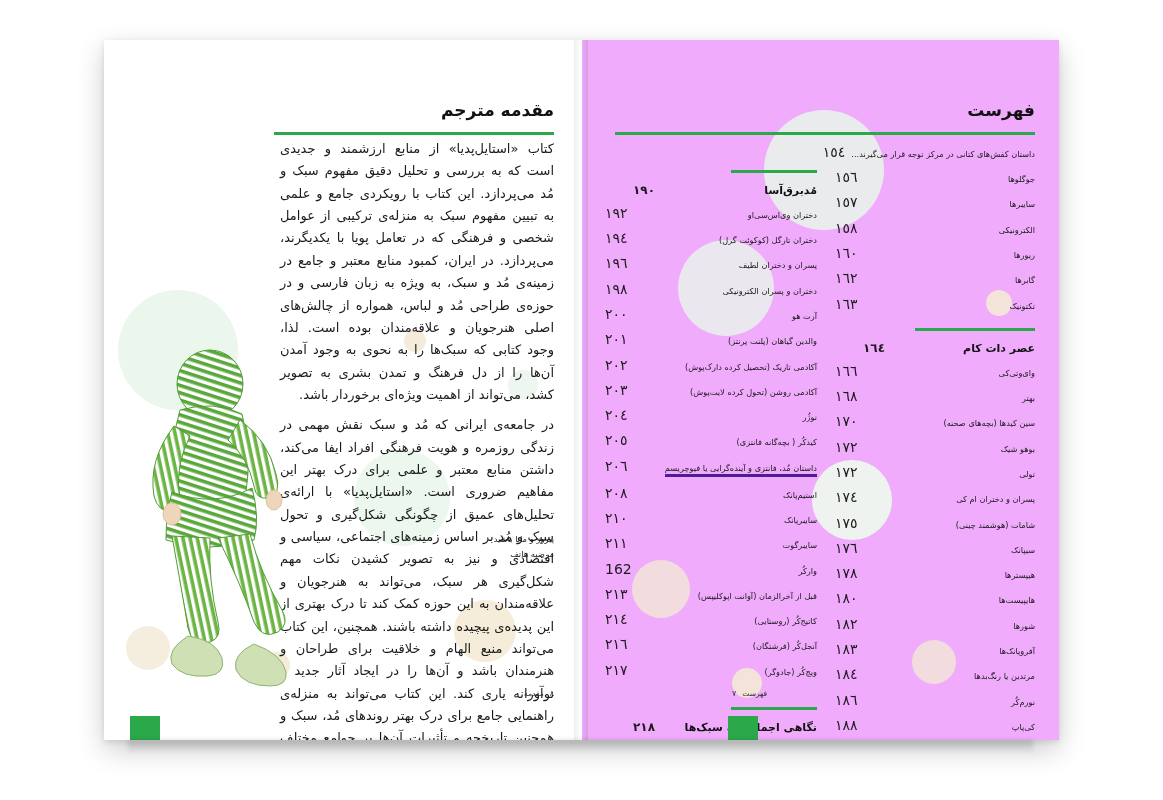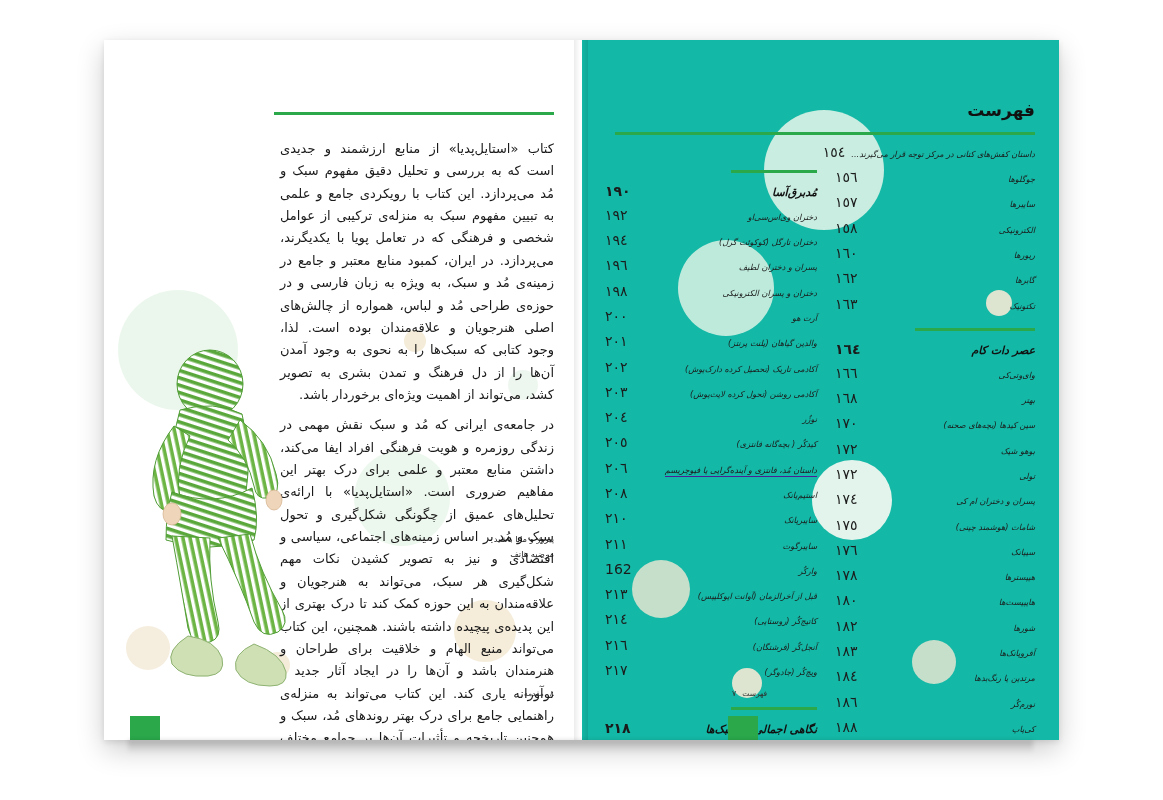--- a/index.html
+++ b/index.html
@@ -39,21 +39,21 @@
     overflow: hidden;
   }
   .page-left {            
     left: 0;
     width: 476px;
     background: #ffffff;
   }
   .page-right {           
     left: 478px;
     width: 477px;
-    background: #14b8a6;
+    background: #f0abfc;
   }
   .gutter {
     position: absolute;
     left: 470px;
     top: 0;
     width: 14px;
     height: 700px;
     background: linear-gradient(to left, rgba(0,0,0,0.10), rgba(0,0,0,0.00) 45%, rgba(0,0,0,0.00) 55%, rgba(0,0,0,0.07));
     pointer-events: none;
   }
@@ -161,43 +161,43 @@
   .toc-row {
     display: flex;
     align-items: baseline;
     justify-content: space-between;
     direction: rtl;
     font-size: 8.2px;
     color: #1b1b1b;
     padding: 3.9px 0;
     line-height: 1.25;
   }
-  .toc-title { text-align: center; white-space: nowrap; font-style: italic; }
+  .toc-title { text-align: center; white-space: nowrap; }
   .toc-page  { color: #1b1b1b; font-size: 14px; margin-right: 6px; }
 
   .toc-section {
     display: flex;
     align-items: baseline;
     justify-content: space-between;
     direction: rtl;
     font-weight: bold;
     font-size: 11px;
     color: #111111;
     padding: 5px 0 4px 0;
   }
-  .toc-section .toc-page { font-size: 14px; font-weight: bold; }
+  .toc-section .toc-page { font-size: 12px; font-weight: bold; margin-left: 28px; }
   .section-rule {
     height: 3px;
     background: #2aa84a;
     margin: 11px 0 5px 0;
   }
   .section-rule.w-short { width: 86px; margin-right: 0; }
   .section-rule.w-mid   { width: 120px; }
   .underline-item .toc-title {
-    border-bottom: 1px solid #4c1d95;
+    border-bottom: 3px solid #4c1d95;
     padding-bottom: 1px;
   }
 
   
   .folio {
     position: absolute;
     bottom: 42px;
     display: flex;
     align-items: center;
     gap: 6px;
@@ -233,20 +233,21 @@
 
       <div class="blob" style="left:14px;top:250px;width:120px;height:120px;background:#e9f6ea;opacity:.9;"></div>
       <div class="blob" style="left:250px;top:410px;width:96px;height:96px;background:#e9f6ea;opacity:.85;"></div>
       <div class="blob" style="left:350px;top:560px;width:62px;height:62px;background:#f3e9d4;opacity:.85;"></div>
       <div class="blob" style="left:22px;top:586px;width:44px;height:44px;background:#f3e9d4;opacity:.8;"></div>
       <div class="blob" style="left:160px;top:612px;width:26px;height:26px;background:#f3e9d4;opacity:.9;"></div>
       <div class="blob" style="left:300px;top:290px;width:22px;height:22px;background:#f3e9d4;opacity:.9;"></div>
       <div class="blob" style="left:404px;top:330px;width:30px;height:30px;background:#eef7ef;opacity:1;"></div>
 
       <div class="preface-head-wrap">
+        <div class="page-heading">مقدمه مترجم</div>
         <div class="rule preface-rule"></div>
       </div>
 
       <div class="preface-body">
         <p>کتاب «استایل‌پدیا» از منابع ارزشمند و جدیدی است که به بررسی و تحلیل دقیق مفهوم سبک و مُد می‌پردازد. این کتاب با رویکردی جامع و علمی به تبیین مفهوم سبک به منزله‌ی ترکیبی از عوامل شخصی و فرهنگی که در تعامل پویا با یکدیگرند، می‌پردازد. در ایران، کمبود منابع معتبر و جامع در زمینه‌ی مُد و سبک، به ویژه به زبان فارسی و در حوزه‌ی طراحی مُد و لباس، همواره از چالش‌های اصلی هنرجویان و علاقه‌مندان بوده است. لذا، وجود کتابی که سبک‌ها را به نحوی به وجود آمدن آن‌ها را از دل فرهنگ و تمدن بشری به تصویر کشد، می‌تواند از اهمیت ویژه‌ای برخوردار باشد.</p>
         <p>در جامعه‌ی ایرانی که مُد و سبک نقش مهمی در زندگی روزمره و هویت فرهنگی افراد ایفا می‌کند، داشتن منابع معتبر و علمی برای درک بهتر این مفاهیم ضروری است. «استایل‌پدیا» با ارائه‌ی تحلیل‌های عمیق از چگونگی شکل‌گیری و تحول سبک و مُد بر اساس زمینه‌های اجتماعی، سیاسی و اقتصادی و نیز به تصویر کشیدن نکات مهم شکل‌گیری هر سبک، می‌تواند به هنرجویان و علاقه‌مندان به این حوزه کمک کند تا درک بهتری از این پدیده‌ی پیچیده داشته باشند. همچنین، این کتاب می‌تواند منبع الهام و خلاقیت برای طراحان و هنرمندان باشد و آن‌ها را در ایجاد آثار جدید و نوآورانه یاری کند. این کتاب می‌تواند به منزله‌ی راهنمایی جامع برای درک بهتر روندهای مُد، سبک و همچنین تاریخچه و تأثیرات آن‌ها بر جوامع مختلف استفاده شود. از این رو، با توجه به کمبود منابع معتبر در زمینه‌ی مُد و سبک در ایران، کتاب «استایل‌پدیا» می‌تواند نقش مهمی در ارتقای سطح دانش و آگاهی هنرجویان و علاقه‌مندان به این حوزه ایفا کند.</p>
       </div>
 
       <div class="sign">
         <div>پیروز و مانا باشید</div>

